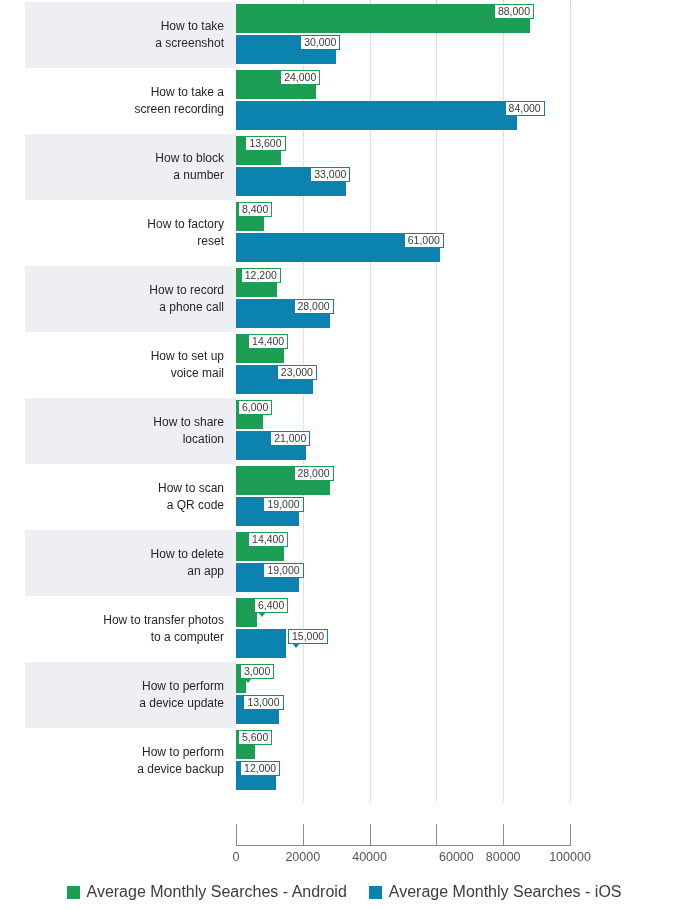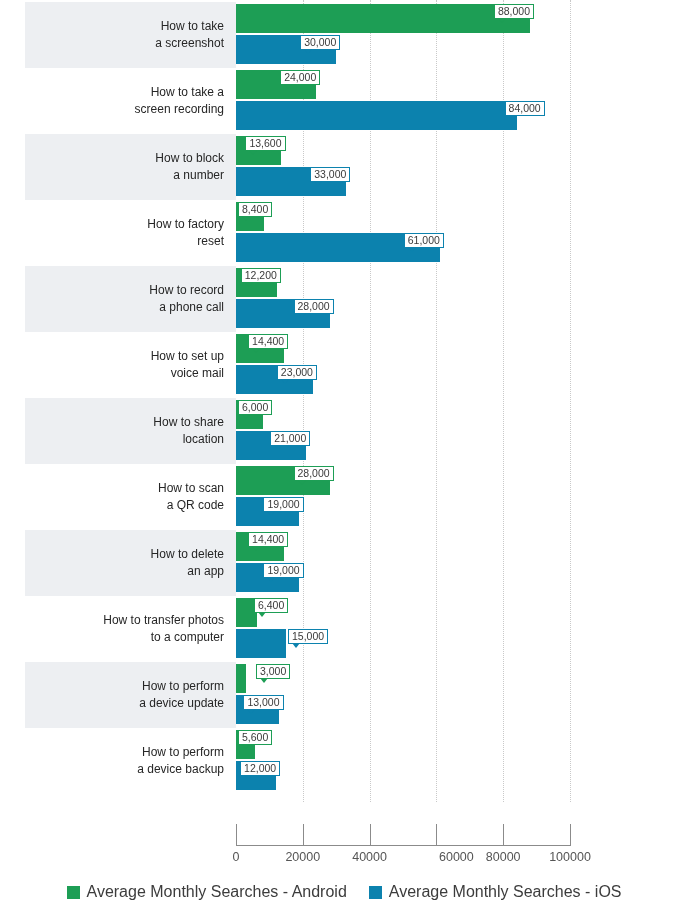--- a/index.html
+++ b/index.html
@@ -306,21 +306,21 @@
           <div class="bar ios" title="Average Monthly Searches - iOS: 15,000" style="width: 50.1px; background: rgb(12, 130, 174);"></div>
           <div class="dlabel ios" style="left: 19px; margin-left: 33px;">15,000</div>
         </div>
       </div>
       <div class="row" style="top: 662px;">
         <div class="row-band"></div>
         <div class="row-label">How to perform
 a device update</div>
         <div class="bars">
           <div class="bar android" title="Average Monthly Searches - Android: 3,000" style="width: 10.02px; background: rgb(29, 158, 85);"></div>
-          <div class="dlabel android" style="left: 20px;">3,000</div>
+          <div class="dlabel android" style="left: 4px;">3,000</div>
           <div class="bar ios" title="Average Monthly Searches - iOS: 13,000" style="width: 43.42px; background: rgb(12, 130, 174);"></div>
           <div class="dlabel ios" style="left: 7.42px;">13,000</div>
         </div>
       </div>
       <div class="row" style="top: 728px;">
         <div class="row-band plain"></div>
         <div class="row-label">How to perform
 a device backup</div>
         <div class="bars">
           <div class="bar android" title="Average Monthly Searches - Android: 5,600" style="width: 18.704px; background: rgb(29, 158, 85);"></div>

